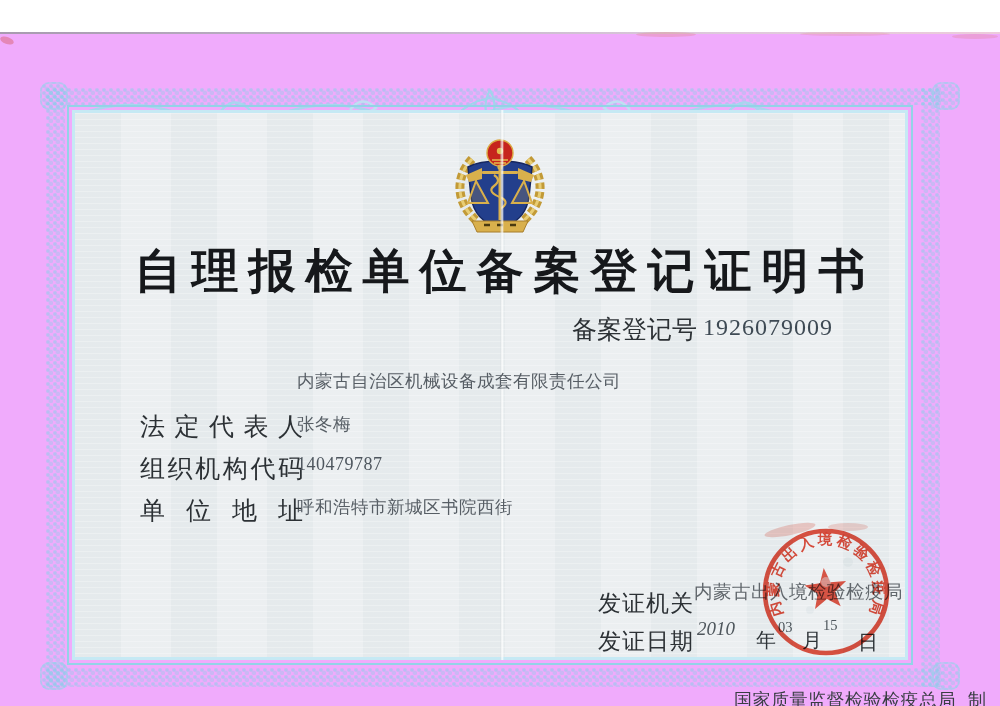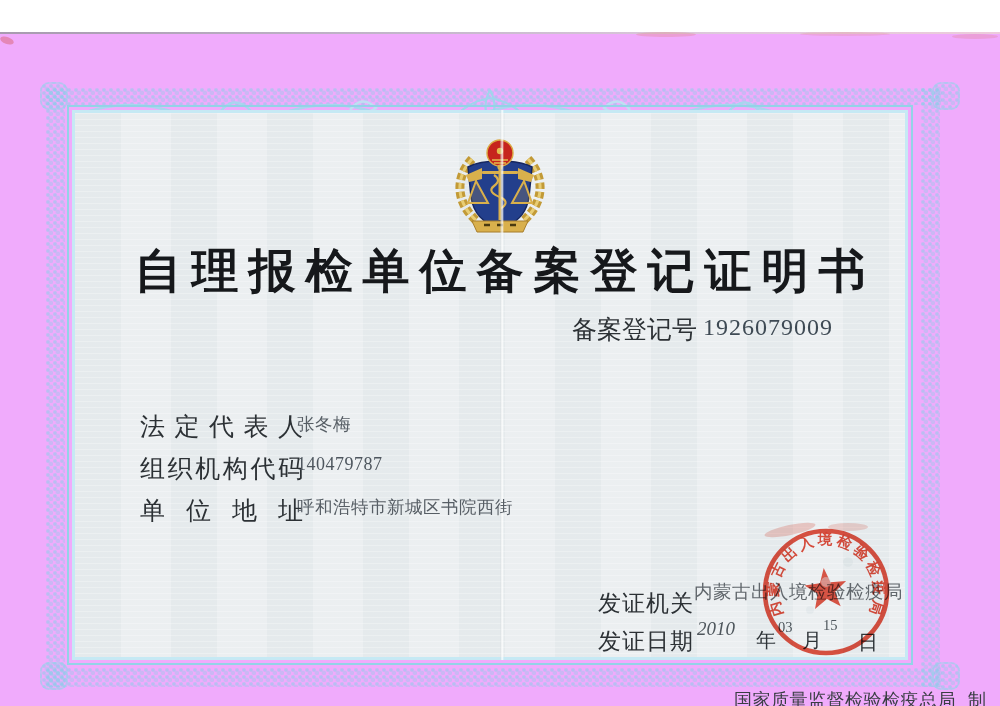--- a/index.html
+++ b/index.html
@@ -118,20 +118,21 @@
     <path d="M42,88 h6 M55,88 h6 M68,88 h6" stroke="#4a3a10" stroke-width="2.4" fill="none"></path>
   </svg>
 
   <div class="abs fold"></div>
 
   <div class="abs title">自理报检单位备案登记证明书</div>
 
   <span class="abs reg-label">备案登记号</span>
   <span class="abs reg-value">1926079009</span>
 
+  <span class="abs f-value" style="top:337px;">内蒙古自治区机械设备成套有限责任公司</span>
 
   <span class="abs f-label" style="top:378px;">法定代表人</span>
   <span class="abs f-value" style="top:380px;">张冬梅</span>
 
   <span class="abs f-label" style="top:420px;">组织机构代码</span>
   <span class="abs f-value" style="top:422px;font-size:18px;color:#4e565e;">140479787</span>
 
   <span class="abs f-value" style="top:463px;">呼和浩特市新城区书院西街</span>
   <span class="abs f-label" style="top:462px;">单位地址</span>
 

